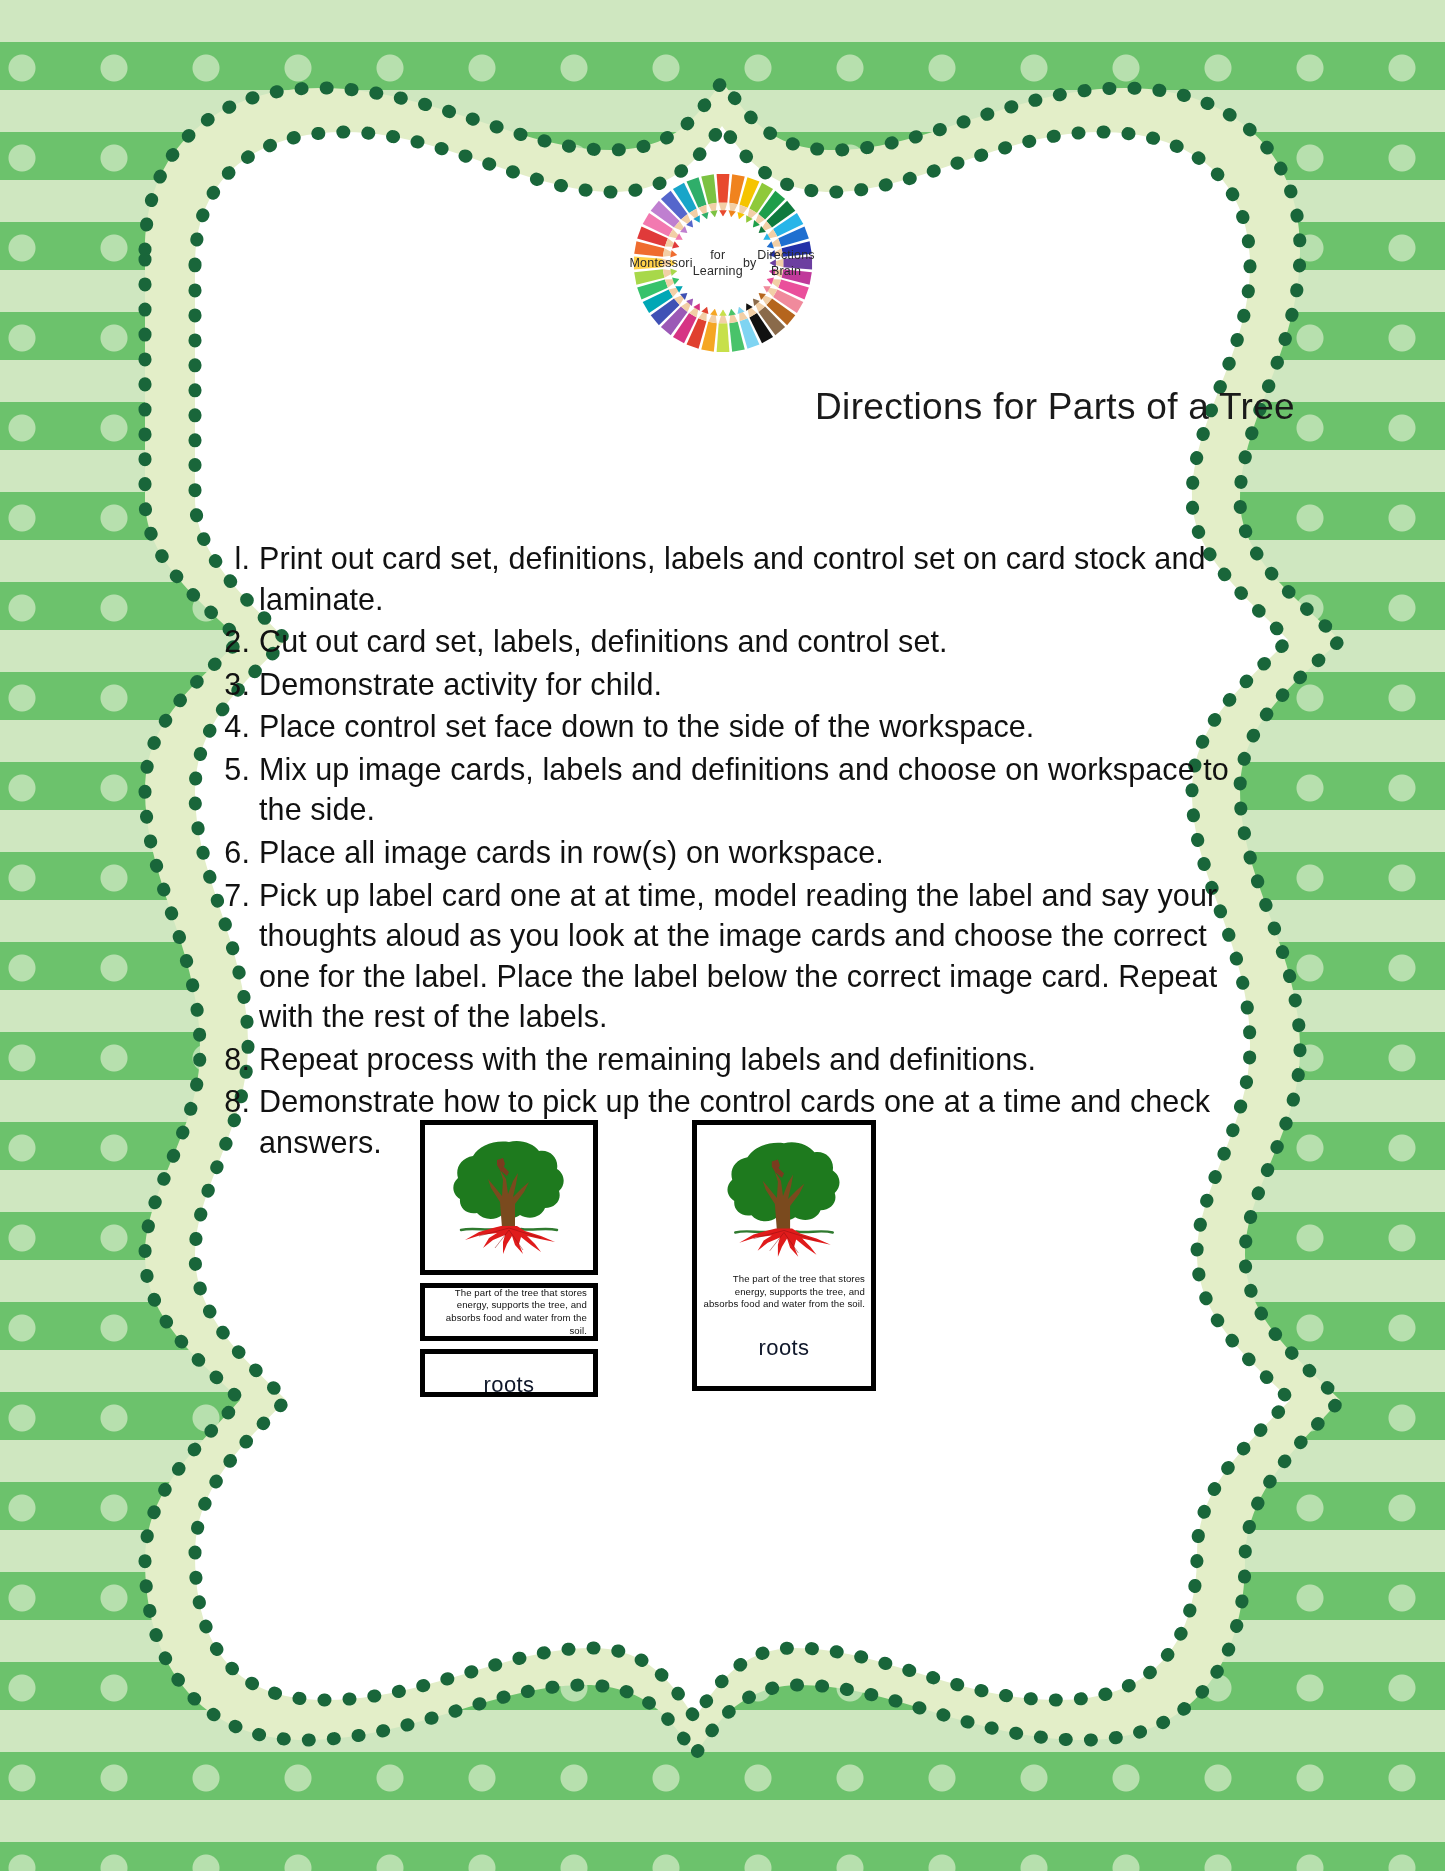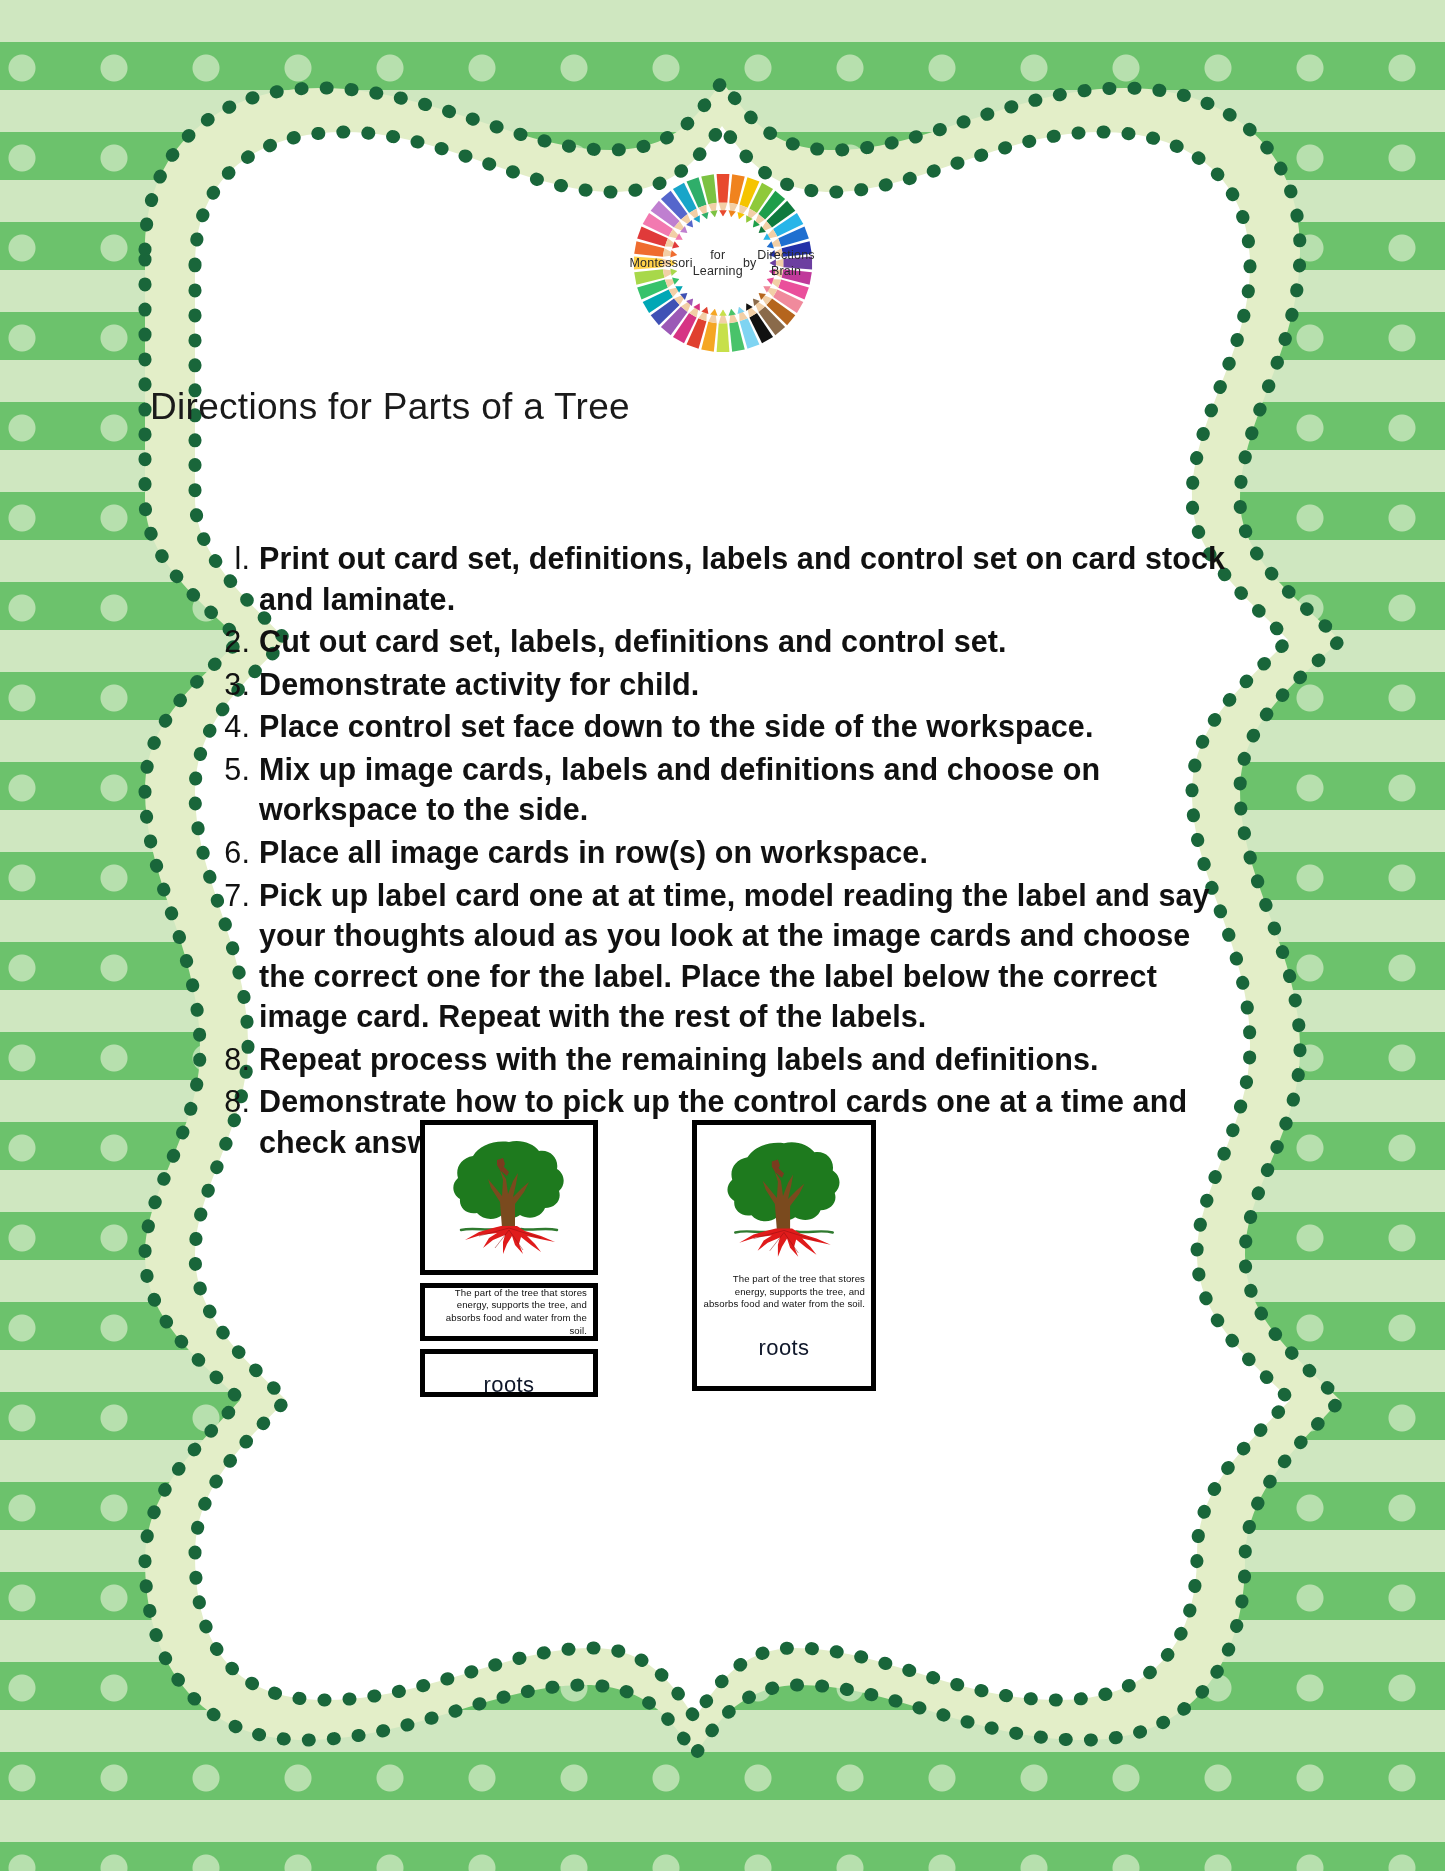--- a/index.html
+++ b/index.html
@@ -81,21 +81,21 @@
     letter-spacing: 0.2px;
     text-align: center;
     pointer-events: none;
   }
 
   .title-block {
     position: absolute;
     left: 0;
     top: 262px;
     width: 100%;
-    text-align: left;
+    text-align: right;
     color: #1a1a1a;
   }
   .title-line {
     font-size: 37px;
     line-height: 1.35;
     font-weight: 400;
     letter-spacing: 0.3px;
   }
 
   .directions {
@@ -115,21 +115,20 @@
   }
   .dir-num {
     flex: 0 0 auto;
     min-width: 34px;
     text-align: right;
     padding-right: 9px;
     white-space: pre;
   }
   .dir-text {
     flex: 1 1 auto;
-    font-weight: bold;
   }
 
   
   .examples {
     position: absolute;
     left: 270px;
     top: 1000px;
     width: 600px;
     height: 300px;
   }

